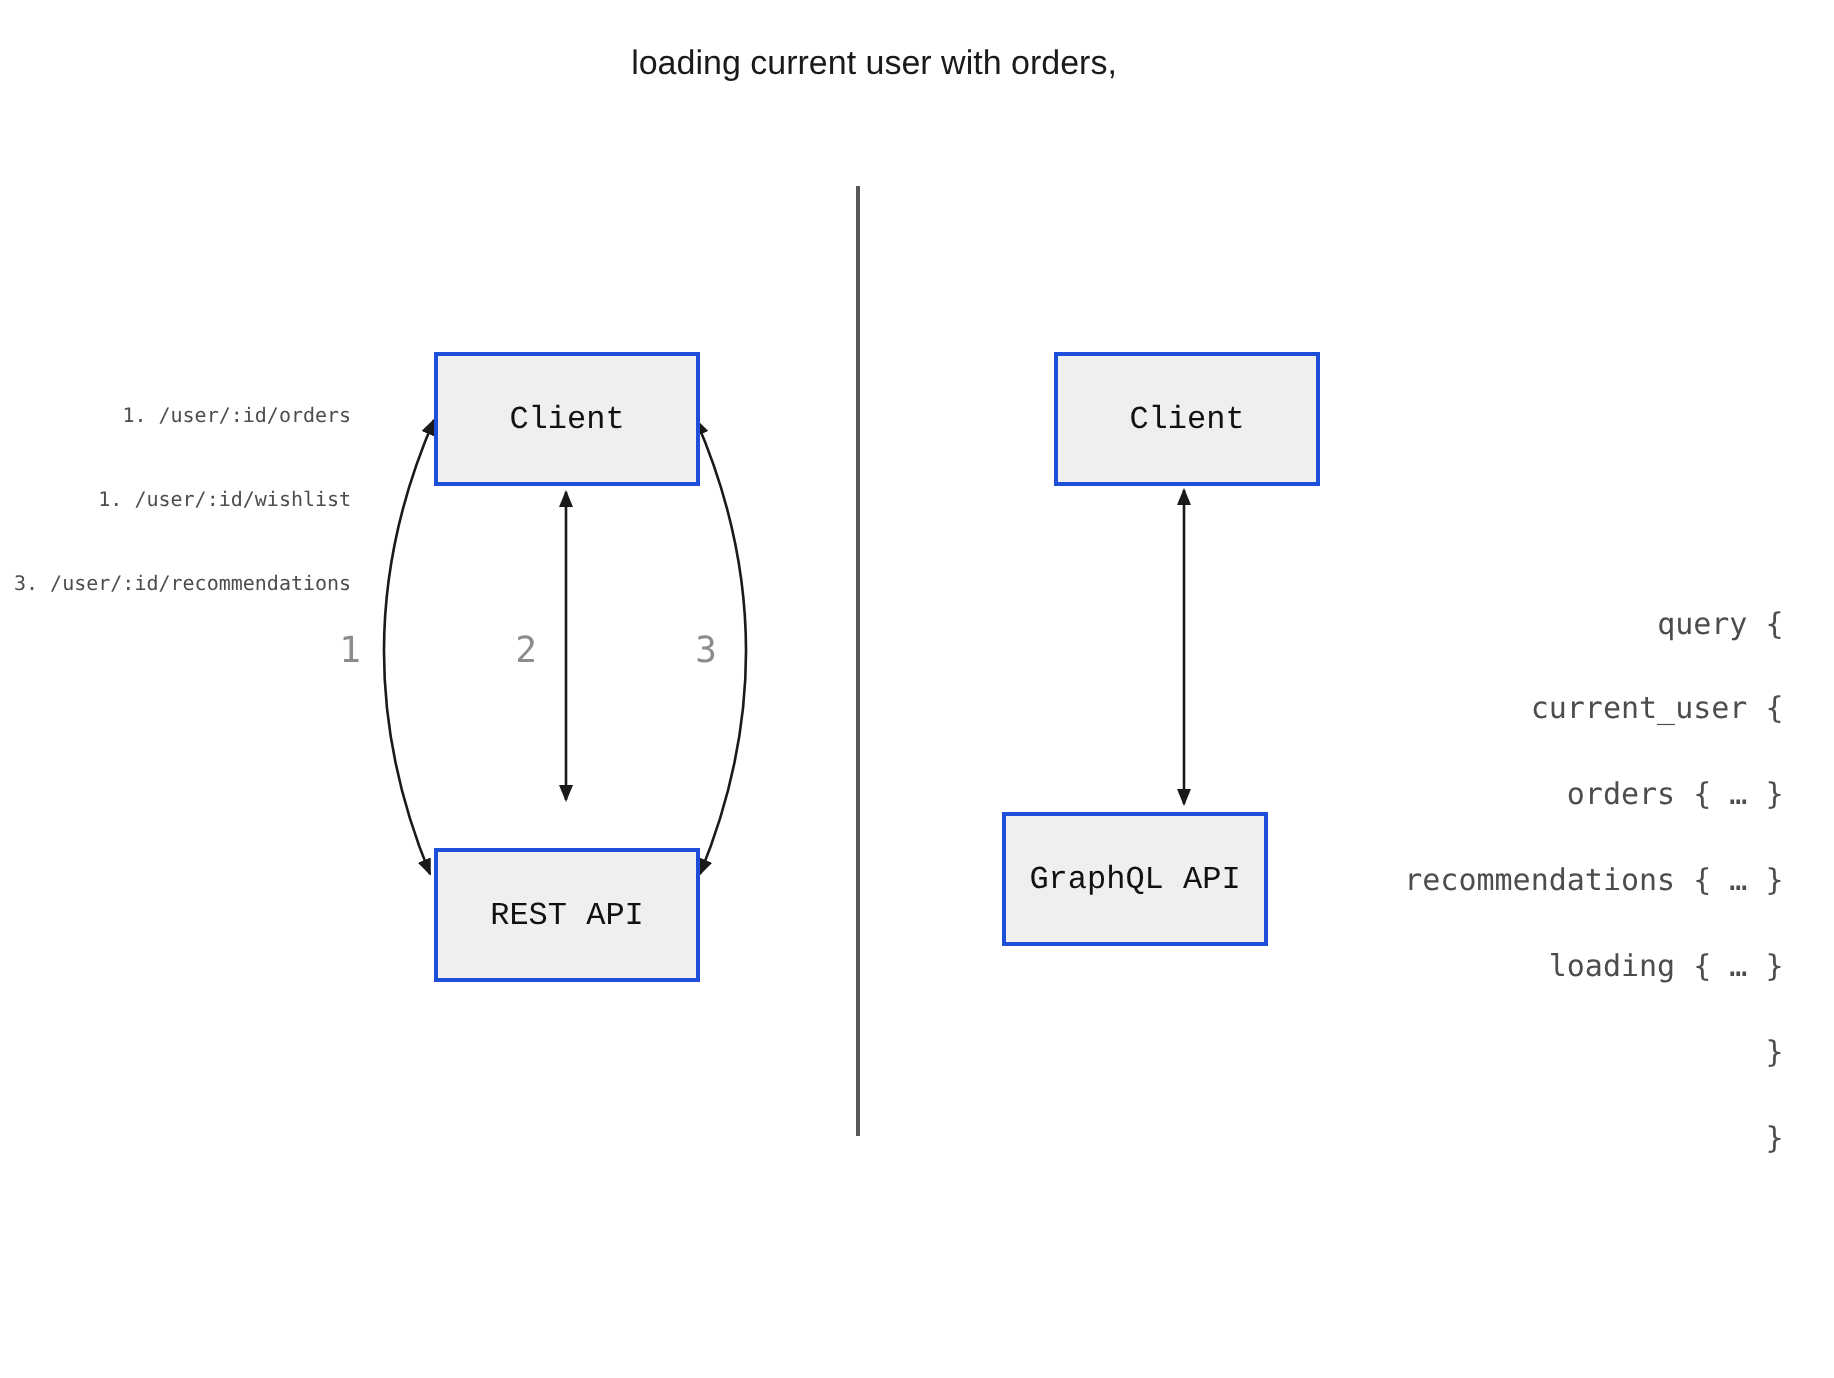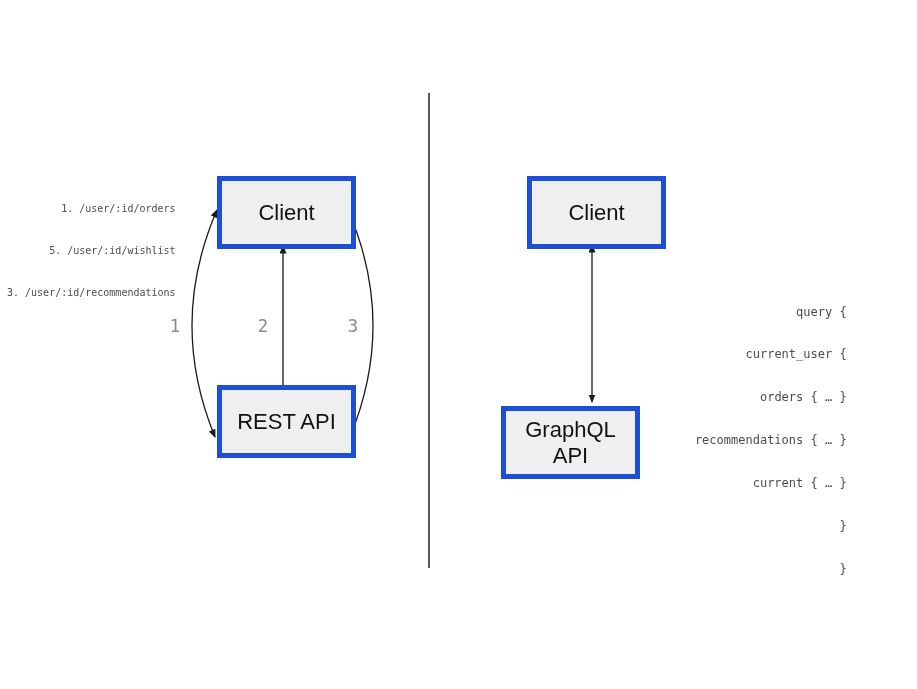--- a/index.html
+++ b/index.html
@@ -18,53 +18,54 @@
   .code{
     font-family:"DejaVu Sans Mono","Liberation Mono",monospace;
     color:#4d4d4d;white-space:pre;text-align:right;
   }
   .endpoints{
     position:absolute;left:7px;top:174px;
     font-size:10px;line-height:14px;
   }
   .query{
     position:absolute;left:666px;top:276px;
-    font-size:12px;line-height:14.3px;
+    font-size:15px;line-height:14.3px;
   }
   .node{
     position:absolute;width:129px;height:63px;
-    background:#efefef;border:5px solid #1d4ed8;
+    background:#efefef;border:2px solid #1d4ed8;
     display:flex;align-items:center;justify-content:center;
-    font-size:22px;color:#111111;
+    font-size:16px;color:#111111;font-family:Liberation Mono, monospace;
   }
   .box-client-left{left:217px;top:176px;}
-  .box-rest{left:217px;top:385px;align-items:center;}
+  .box-rest{left:217px;top:424px;align-items:center;}
   .box-client-right{left:527px;top:176px;}
   .box-graphql{left:501px;top:406px;text-align:center;}
   .arrow-label{
     position:absolute;width:24px;text-align:center;
     font-family:"DejaVu Sans Mono","Liberation Mono",monospace;
     font-size:18px;color:#8c8c8c;
   }
   .lbl-1{left:163px;top:315px;}
   .lbl-2{left:251px;top:315px;}
   .lbl-3{left:341px;top:315px;}
   svg.layer{position:absolute;left:0;top:0;}
 </style>
 </head>
 <body>
 
 <div id="canvas">
 
   <div class="title">
+    <div>loading current user with orders,</div>
   </div>
 
   <div class="endpoints code">
     <div>1. /user/:id/orders</div>
-    <div>5. /user/:id/wishlist</div>
+    <div>1. /user/:id/wishlist</div>
     <div>3. /user/:id/recommendations</div>
   </div>
 
   <svg class="layer" width="917" height="689" viewBox="0 0 917 689">
     <defs>
       <marker id="ah-end" markerWidth="9" markerHeight="8" refX="7.5" refY="3.5" orient="auto" markerUnits="userSpaceOnUse">
         <path d="M0,0 L8.5,3.5 L0,7 Z" fill="#1a1a1a"></path>
       </marker>
       <marker id="ah-start" markerWidth="9" markerHeight="8" refX="7.5" refY="3.5" orient="auto-start-reverse" markerUnits="userSpaceOnUse">
         <path d="M0,0 L8.5,3.5 L0,7 Z" fill="#1a1a1a"></path>
@@ -97,18 +98,18 @@
 
   <div class="arrow-label lbl-1">1</div>
   <div class="arrow-label lbl-2">2</div>
   <div class="arrow-label lbl-3">3</div>
 
   <div class="query code">
     <div>query {</div>
     <div>  current_user {</div>
     <div>    orders { … }</div>
     <div>    recommendations { … }</div>
-    <div>    current { … }</div>
+    <div>    loading { … }</div>
     <div>  }</div>
     <div>}</div>
   </div>
 
 </div>
 
 </body></html>

